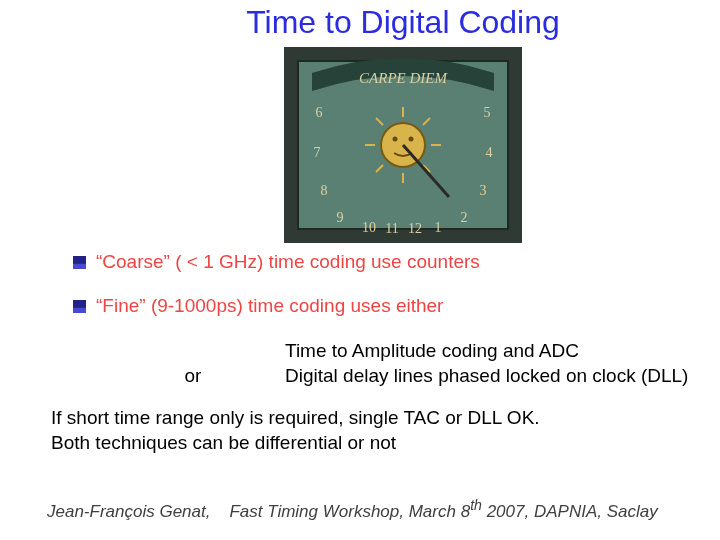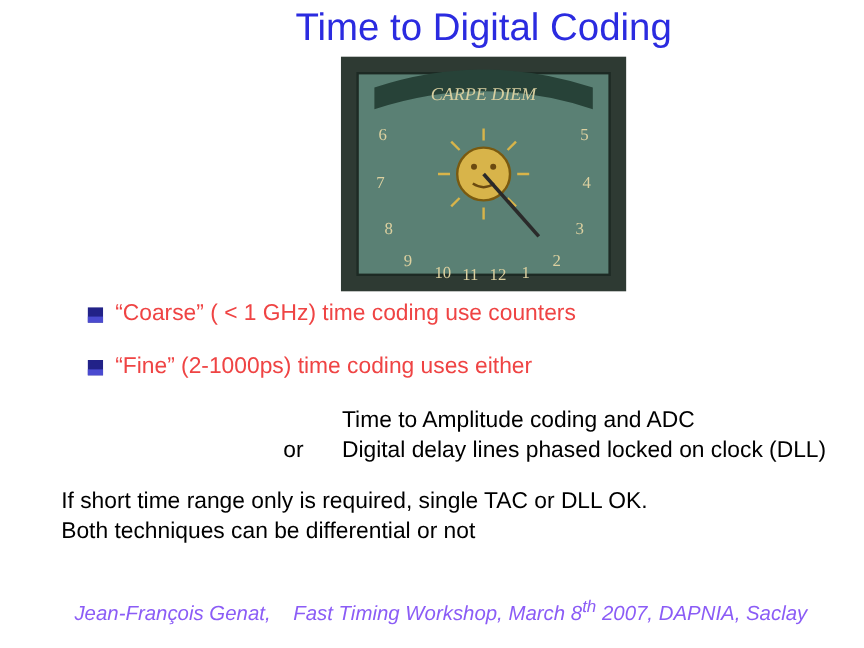--- a/index.html
+++ b/index.html
@@ -55,37 +55,37 @@
     font-size: 19px;
     color: #000;
     display: grid;
     grid-template-columns: 120px auto;
     column-gap: 32px;
     line-height: 1.3;
   }
   .sub-or {
     grid-column: 1;
     grid-row: 2;
-    text-align: right;
+    text-align: center;
   }
   .sub-l1 { grid-column: 2; grid-row: 1; }
   .sub-l2 { grid-column: 2; grid-row: 2; }
   .plain {
     margin: 18px 0 0 8px;
     font-size: 19px;
     color: #000;
     line-height: 1.3;
   }
   .footer {
     position: absolute;
-    left: 19px;
+    left: 4px;
     bottom: 18px;
     font-size: 17px;
     font-style: italic;
-    color: #8b5cf6;
+    color: #404040;
   }
   .footer sup { font-style: italic; }
 </style>
 </head>
 <body>
 
 <div class="slide">
 
   <div class="title">Time to Digital Coding</div>
 
@@ -131,21 +131,21 @@
         <rect x="0" y="0" width="10" height="10" fill="#222288"></rect>
         <rect x="0" y="6" width="10" height="4" fill="#4a4ad0"></rect>
       </svg>
       <span>“Coarse” ( &lt; 1 GHz)  time coding use counters</span>
     </div>
     <div class="bullet-row">
       <svg class="b-icon" viewBox="0 0 10 10">
         <rect x="0" y="0" width="10" height="10" fill="#222288"></rect>
         <rect x="0" y="6" width="10" height="4" fill="#4a4ad0"></rect>
       </svg>
-      <span>“Fine”  (2-1000ps) time coding uses either</span>
+      <span>“Fine”  (9-1000ps) time coding uses either</span>
     </div>
   </div>
 
   <div class="sub-block">
     <span class="sub-l1">Time to Amplitude coding   and ADC</span>
     <span class="sub-or">or</span>
     <span class="sub-l2">Digital delay lines phased locked on clock  (DLL)</span>
   </div>
 
   <div class="plain">

